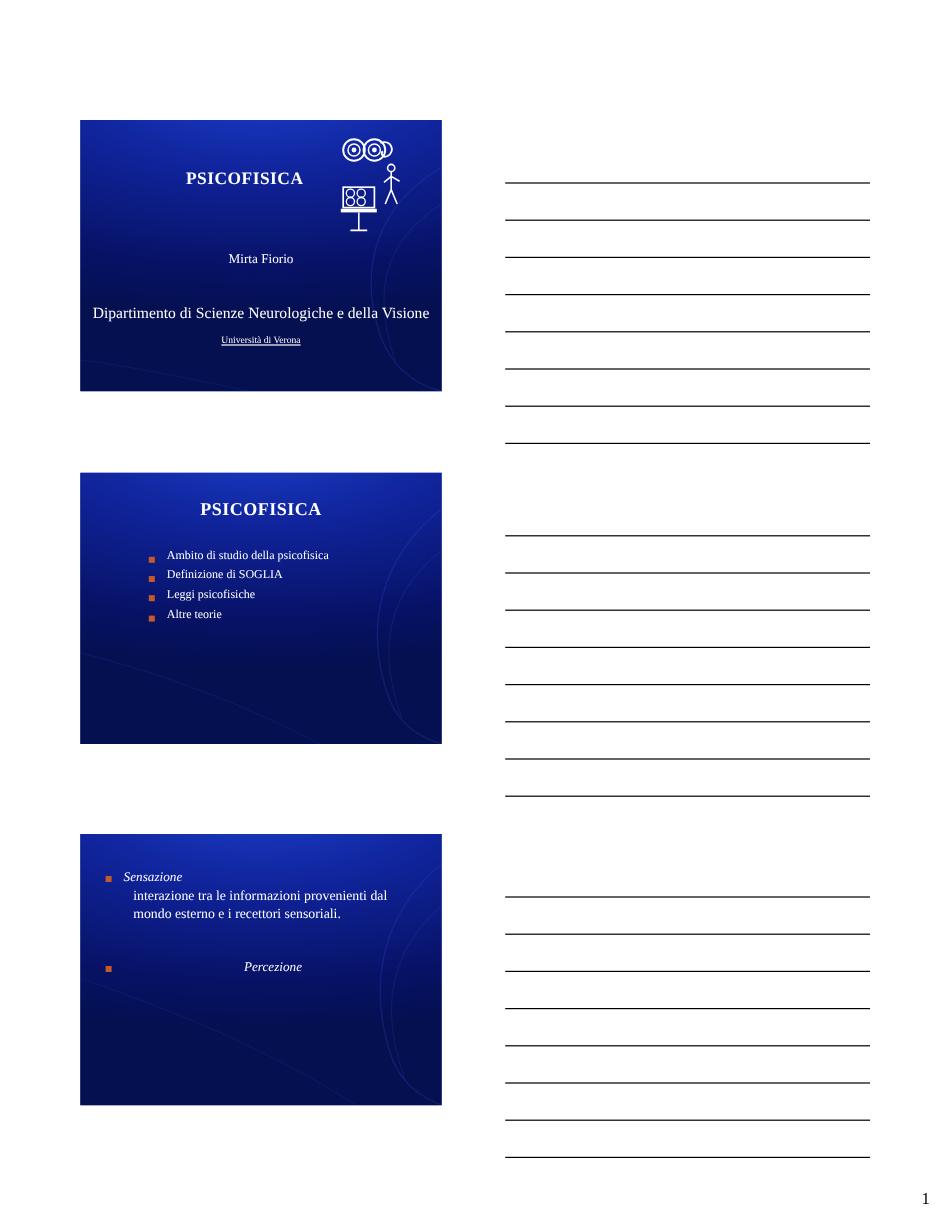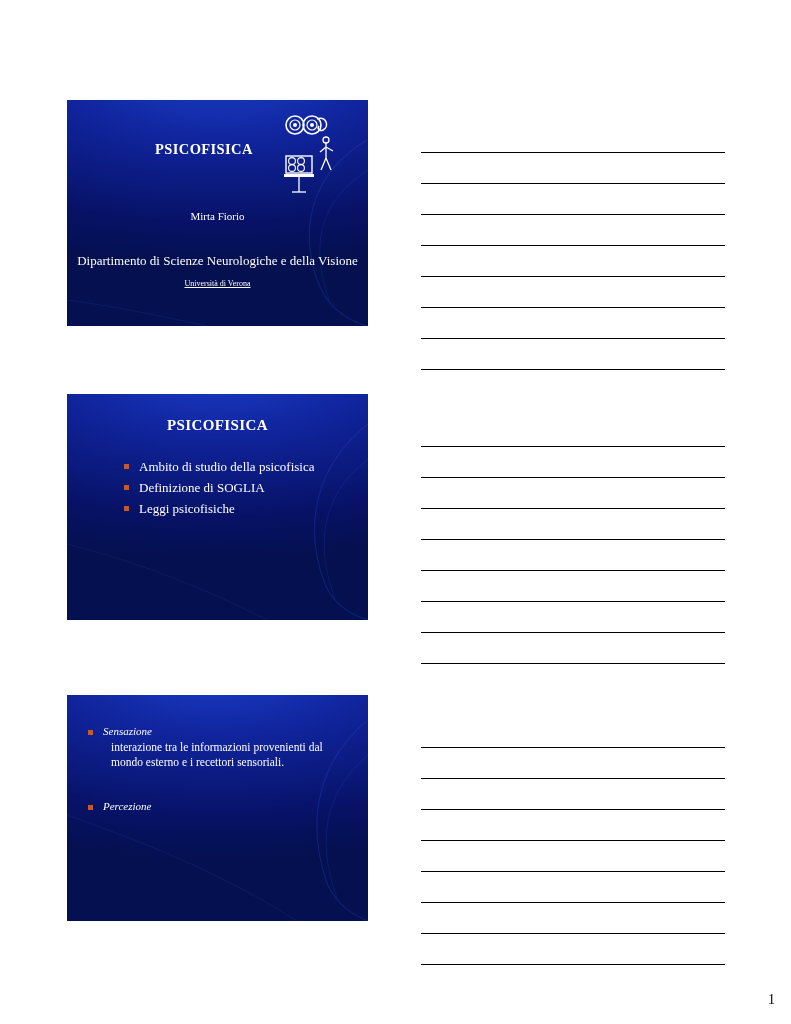--- a/index.html
+++ b/index.html
@@ -114,21 +114,21 @@
     left: 56px;
     top: 62px;
     width: 230px;
     margin: 0;
     padding: 0;
     list-style: none;
   }
   .bullets li {
     position: relative;
     color: #ffffff;
-    font-size: 13px;
+    font-size: 10px;
     line-height: 1.62;
     padding-left: 16px;
   }
   .bullets li::before {
     content: "";
     position: absolute;
     left: 1px;
     top: 8px;
     width: 5px;
     height: 5px;
@@ -274,20 +274,21 @@
         <path d="M301 65 C258 98, 246 145, 268 205" fill="none" stroke="#2b49c9" stroke-width="1" opacity=".4"></path>
         <path d="M0 150 C60 165, 130 190, 200 226" fill="none" stroke="#2b49c9" stroke-width="1" opacity=".3"></path>
       </svg>
 
       <div class="slide-title">PSICOFISICA</div>
 
       <ul class="bullets">
         <li>Ambito di studio della psicofisica</li>
         <li>Definizione di SOGLIA</li>
         <li>Leggi psicofisiche</li>
+        <li>Altre teorie</li>
       </ul>
     </div>
 
     <div class="notes" style="top:22px;">
       <div class="note-slot">
           <span class="rule"></span>
         </div>
       <div class="note-slot">
           <span class="rule"></span>
         </div>
@@ -319,21 +320,21 @@
         <path d="M301 25 C252 65, 238 125, 260 188 C270 212, 289 221, 301 226" fill="none" stroke="#2b49c9" stroke-width="1.2" opacity=".5"></path>
         <path d="M301 60 C260 95, 248 142, 270 203" fill="none" stroke="#2b49c9" stroke-width="1" opacity=".4"></path>
         <path d="M0 120 C70 145, 150 175, 230 226" fill="none" stroke="#2b49c9" stroke-width="1" opacity=".3"></path>
       </svg>
 
       <div class="term-block" style="top:30px;">
         <div class="term-head">Sensazione</div>
         <div class="term-body">interazione tra le informazioni provenienti dal mondo esterno e i recettori sensoriali.</div>
       </div>
 
-      <div class="term-block" style="top:105px;">
+      <div class="term-block" style="top:105px;text-align:center;">
         <div class="term-head">Percezione</div>
       </div>
     </div>
 
     <div class="notes" style="top:22px;">
       <div class="note-slot">
           <span class="rule"></span>
         </div>
       <div class="note-slot">
           <span class="rule"></span>

